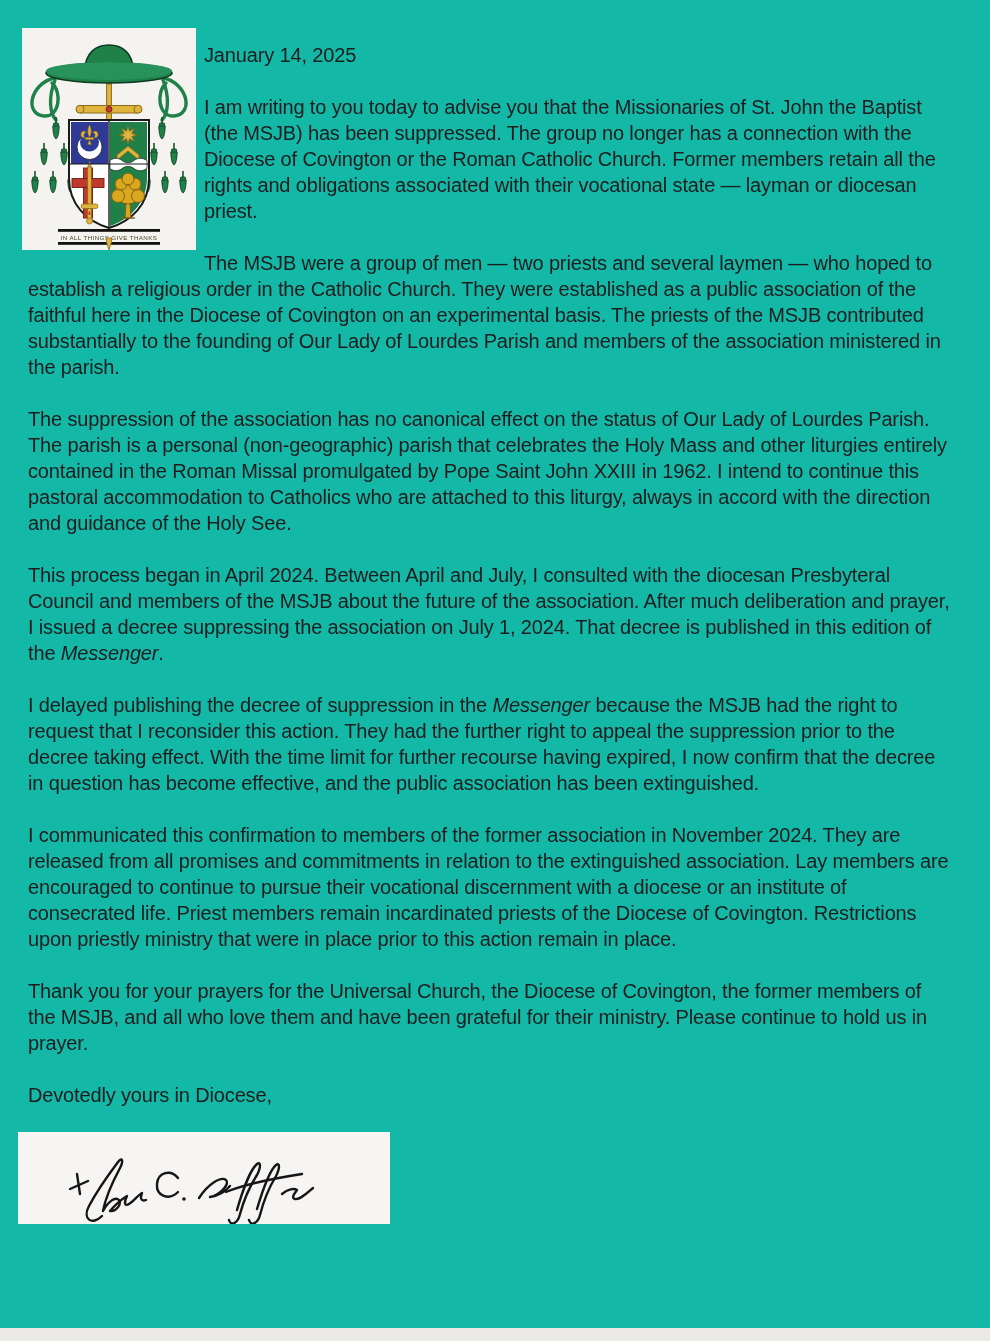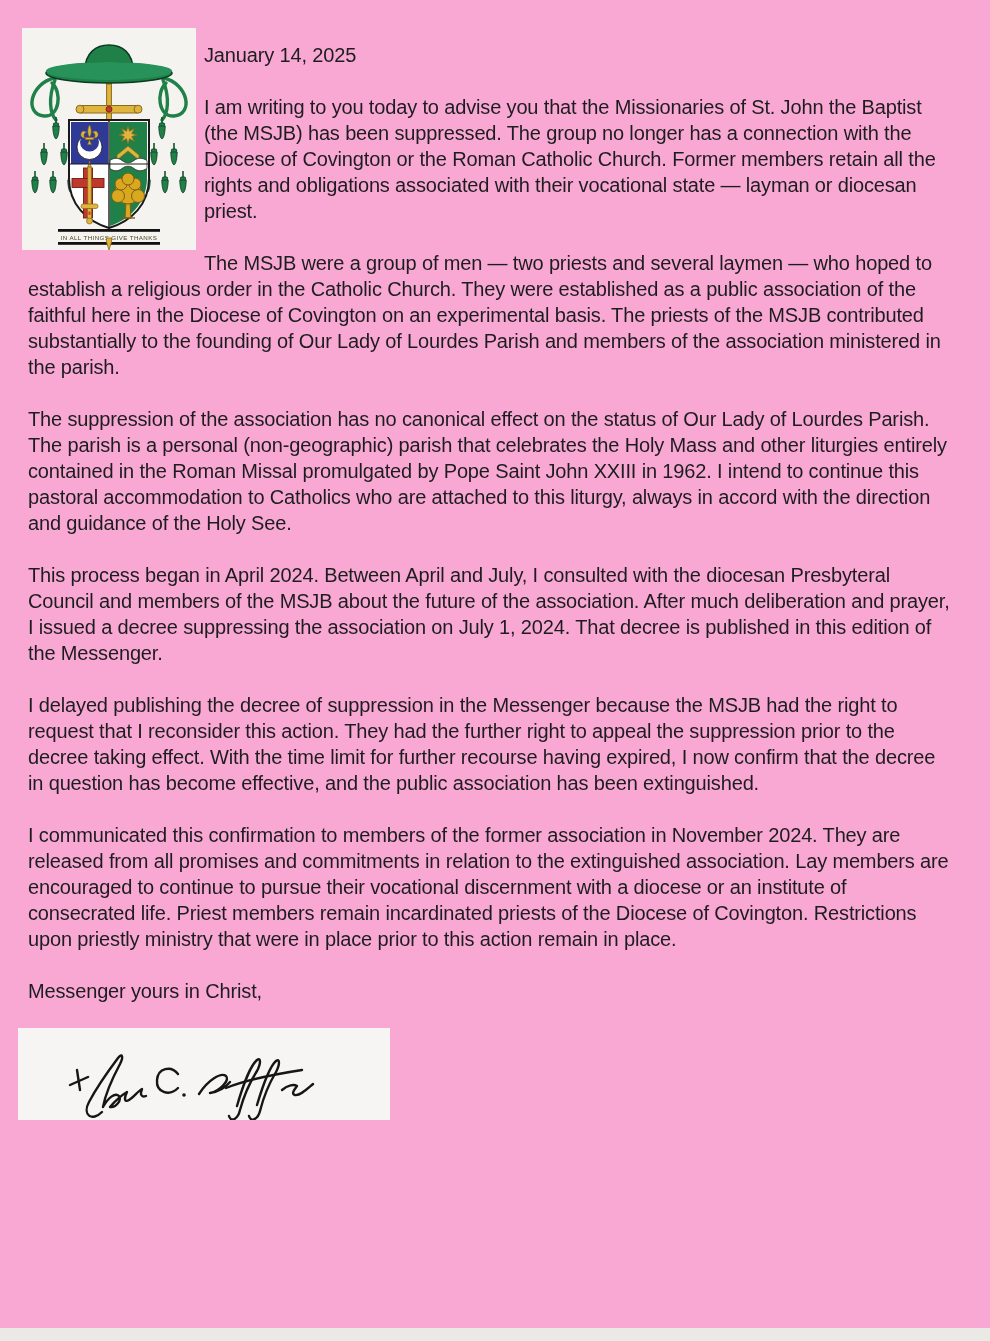--- a/index.html
+++ b/index.html
@@ -1,40 +1,40 @@
 <!DOCTYPE html>
 <html><head>
 <meta charset="utf-8">
 <style>
   html,body{margin:0;padding:0;background:#ffffff;}
   .page{
     position:relative;
     width:990px;
     height:1341px;
-    background:#f9a8d4;
+    background:#14b8a6;
     overflow:hidden;
     font-family:"Liberation Sans", sans-serif;
     color:#1d1d1f;
   }
   .crest{
     float:left;
     width:174px;
     height:222px;
     margin:28px 8px 10px 22px;
     background:#f4f3f0;
   }
   .txt{
     font-size:20px;
     line-height:26px;
     letter-spacing:-0.15px;
   }
   .date{margin:42px 40px 0 28px;}
   .salutation{margin:66px 40px 0 28px;}
   .par{margin:26px 40px 0 28px;}
-  .italic{text-align:right;}
+  .italic{font-style:italic;text-align:right;}
   .closing{margin-top:26px;}
   .signature-block{
     clear:left;
     margin:24px 0 0 18px;
     width:372px;
     height:92px;
     background:#f6f5f3;
   }
   .bottom-strip{
     position:absolute;
@@ -172,22 +172,23 @@
   <p class="txt par">The MSJB were a group of men — two priests and several laymen — who hoped to establish a religious order in the Catholic Church. They were established as a public association of the faithful here in the Diocese of Covington on an experimental basis. The priests of the MSJB contributed substantially to the founding of Our Lady of Lourdes Parish and members of the association ministered in the parish.</p>
 
   <p class="txt par">The suppression of the association has no canonical effect on the status of Our Lady of Lourdes Parish. The parish is a personal (non-geographic) parish that celebrates the Holy Mass and other liturgies entirely contained in the Roman Missal promulgated by Pope Saint John XXIII in 1962. I intend to continue this pastoral accommodation to Catholics who are attached to this liturgy, always in accord with the direction and guidance of the Holy See.</p>
 
   <p class="txt par"><span>This process began in April 2024. Between April and July, I consulted with the diocesan Presbyteral Council and members of the MSJB about the future of the association. After much deliberation and prayer, I issued a decree suppressing the association on July 1, 2024. That decree is published in this edition of the </span><span class="italic">Messenger</span><span>.</span></p>
 
   <p class="txt par"><span>I delayed publishing the decree of suppression in the </span><span class="italic">Messenger</span><span> because the MSJB had the right to request that I reconsider this action. They had the further right to appeal the suppression prior to the decree taking effect. With the time limit for further recourse having expired, I now confirm that the decree in question has become effective, and the public association has been extinguished.</span></p>
 
   <p class="txt par">I communicated this confirmation to members of the former association in November 2024. They are released from all promises and commitments in relation to the extinguished association. Lay members are encouraged to continue to pursue their vocational discernment with a diocese or an institute of consecrated life. Priest members remain incardinated priests of the Diocese of Covington. Restrictions upon priestly ministry that were in place prior to this action remain in place.</p>
 
-
-  <p class="txt par closing">Messenger yours in Christ,</p>
+  <p class="txt par">Thank you for your prayers for the Universal Church, the Diocese of Covington, the former members of the MSJB, and all who love them and have been grateful for their ministry. Please continue to hold us in prayer.</p>
+
+  <p class="txt par closing">Devotedly yours in Diocese,</p>
 
   <div class="signature-block">
     <svg viewBox="0 0 300 92" width="372" height="92">
       <title>+ John C. Iffert</title>
       <g fill="none" stroke="#161616" stroke-width="2.4" stroke-linecap="round" stroke-linejoin="round">
         <path d="M16,57 L34,49"></path>
         <path d="M23,42 L26,62"></path>
         <path d="M48,84 C38,94 28,87 35,74 C44,57 58,38 64,30 C68,25 70,28 66,36 C58,51 51,68 49,79 C54,70 61,64 65,68 C68,72 62,80 56,79 C62,72 68,67 73,64 C70,70 70,75 75,72 C80,69 84,63 88,61 C86,66 87,70 92,68"></path>
         <path d="M124,46 C117,37 104,40 103,52 C102,64 115,69 124,60"></path>
         <path d="M145,66 C154,52 167,44 172,48 C176,52 166,63 156,65 C163,64 171,60 176,54"></path>

